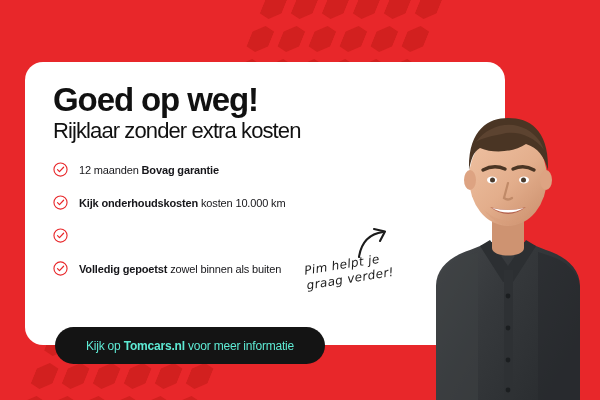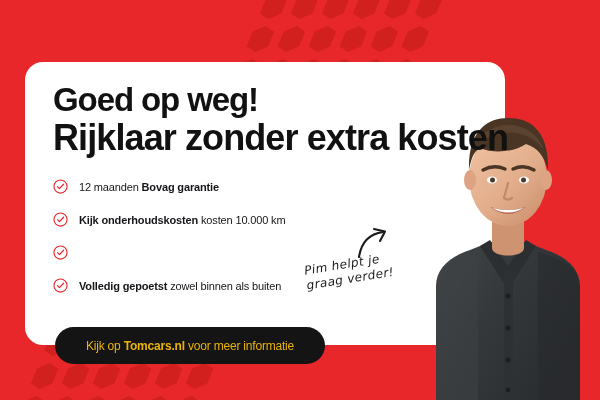--- a/index.html
+++ b/index.html
@@ -71,33 +71,33 @@
     color: #111111;
     white-space: nowrap;
   }
   #headline .l1 {
     font-size: 33px;
     font-weight: 700;
     letter-spacing: -1.1px;
     display: block;
   }
   #headline .l2 {
-    font-size: 36px;
-    font-weight: 700;
+    font-size: 22px;
+    font-weight: 400;
     letter-spacing: -0.9px;
     display: block;
     margin-top: 3px;
     text-align: right;
   }
 
   
   #bullets {
     position: absolute;
     left: 53px;
-    top: 174px;
+    top: 157px;
     z-index: 6;
     width: 330px;
     text-align: right;
   }
   .bullet {
     display: flex;
     align-items: center;
     height: 25px;
     margin-bottom: 8px;
   }
@@ -145,21 +145,21 @@
     width: 270px;
     height: 37px;
     background: #141414;
     border-radius: 19px;
     z-index: 8;
     display: flex;
     align-items: center;
     justify-content: center;
   }
   #cta-label {
-    color: #eab308;
+    color: #5eead4;
     font-size: 12px;
     letter-spacing: -0.2px;
     white-space: nowrap;
   }
   #cta-label b { font-weight: 700; }
 
   
   #person {
     position: absolute;
     left: 418px;

